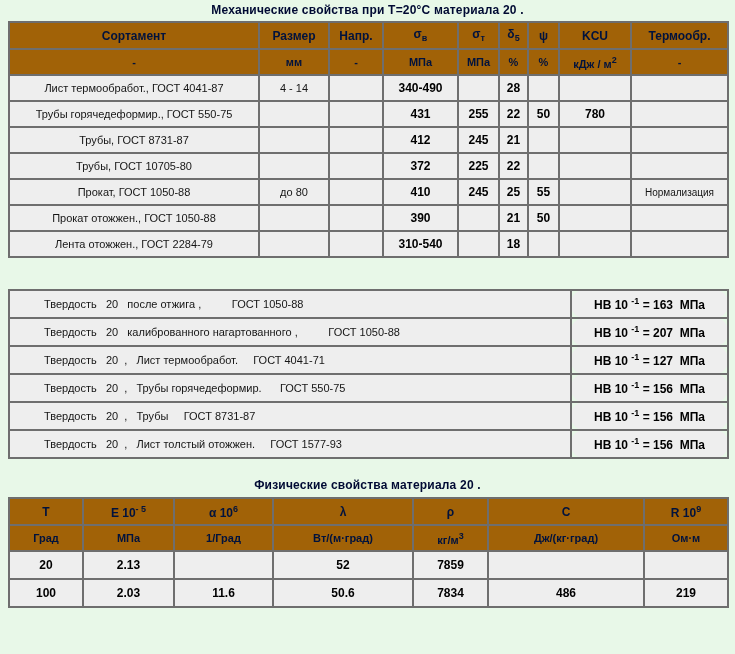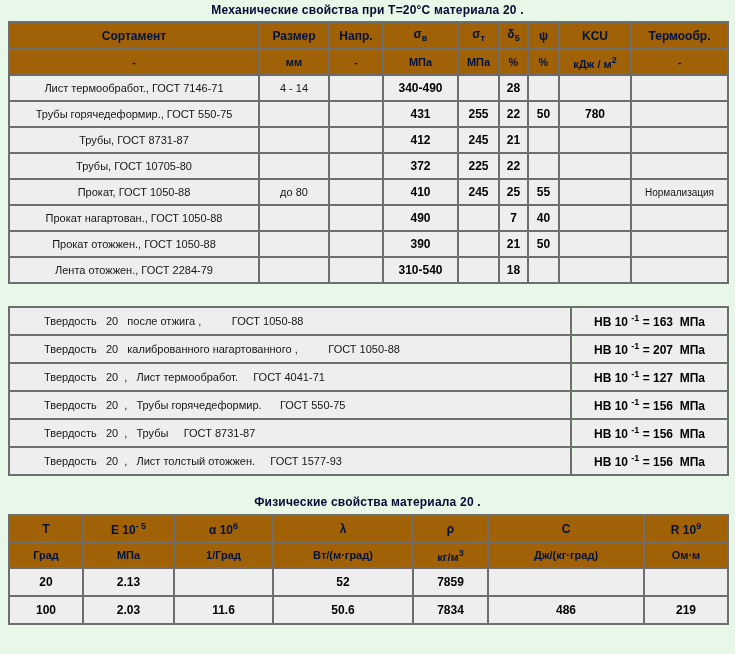--- a/index.html
+++ b/index.html
@@ -33,21 +33,21 @@
   .grid tr.hdr.units td { font-size:11px; height:26px; }
   .grid sub { font-size:9px; }
   .grid sup { font-size:9px; }
   
   .mech tbody td { background:#eeeeee; font-weight:bold; font-size:12px; height:26px; }
   .mech tbody td:nth-child(1),
   .mech tbody td:nth-child(2),
   .mech tbody td:nth-child(3) { font-weight:normal; font-size:11px; color:#151515; }
   .mech tbody td:nth-child(9) { font-weight:normal; font-size:10px; color:#151515;text-align:center; }
   
-  .hard { margin-top:22px; }
+  .hard { margin-top:31px; }
   .hard td { background:#eeeeee; height:28px; }
   .hard td.lbl { text-align:left; padding-left:34px; font-size:11px; color:#151515; }
   .hard td.val { font-weight:bold; font-size:12px;border-radius:13px; }
   
   .phys tbody td { background:#eeeeee; font-weight:bold; font-size:12px; height:28px; }
 </style>
 </head>
 <body>
 
 <div class="title">Механические свойства при Т=20°С материала 20 .</div>
@@ -83,21 +83,21 @@
       <td><span>МПа</span></td>
       <td><span>МПа</span></td>
       <td><span>%</span></td>
       <td><span>%</span></td>
       <td><span>кДж / м</span><sup>2</sup></td>
       <td><span>-</span></td>
     </tr>
   </thead>
   <tbody>
       <tr>
-        <td>Лист термообработ., ГОСТ 7146-71</td>
+        <td>Лист термообработ., ГОСТ 4041-87</td>
         <td>4 - 14</td>
         <td></td>
         <td>340-490</td>
         <td></td>
         <td>28</td>
         <td></td>
         <td></td>
         <td></td>
       </tr>
       <tr>
@@ -136,31 +136,20 @@
       <tr>
         <td>Прокат, ГОСТ 1050-88</td>
         <td>до 80</td>
         <td></td>
         <td>410</td>
         <td>245</td>
         <td>25</td>
         <td>55</td>
         <td></td>
         <td>Нормализация</td>
-      </tr>
-      <tr>
-        <td>Прокат нагартован., ГОСТ 1050-88</td>
-        <td></td>
-        <td></td>
-        <td>490</td>
-        <td></td>
-        <td>7</td>
-        <td>40</td>
-        <td></td>
-        <td></td>
       </tr>
       <tr>
         <td>Прокат отожжен., ГОСТ 1050-88</td>
         <td></td>
         <td></td>
         <td>390</td>
         <td></td>
         <td>21</td>
         <td>50</td>
         <td></td>

